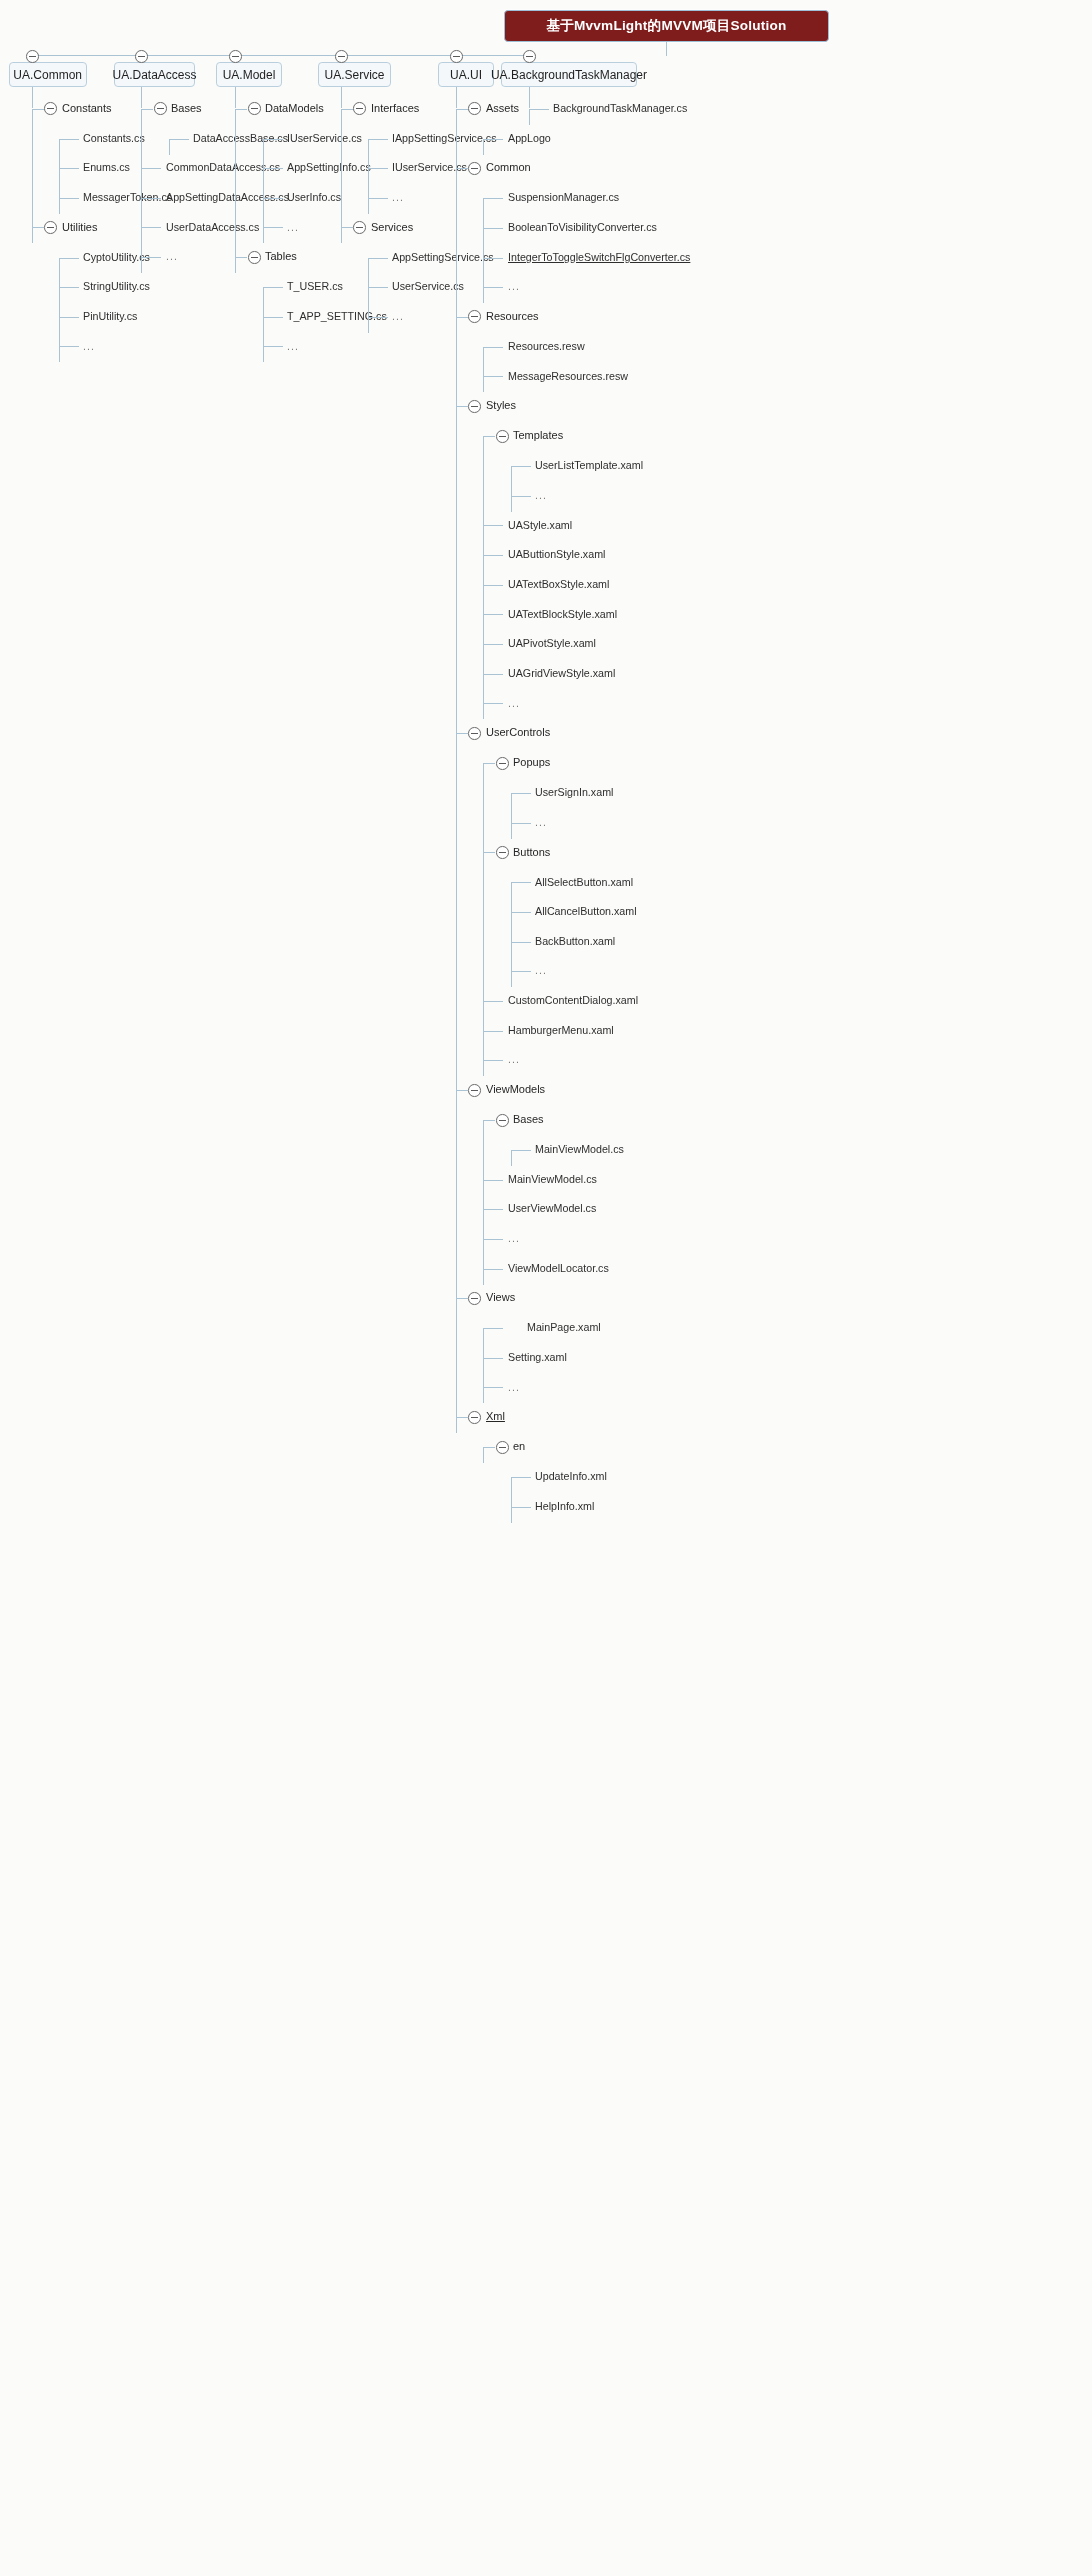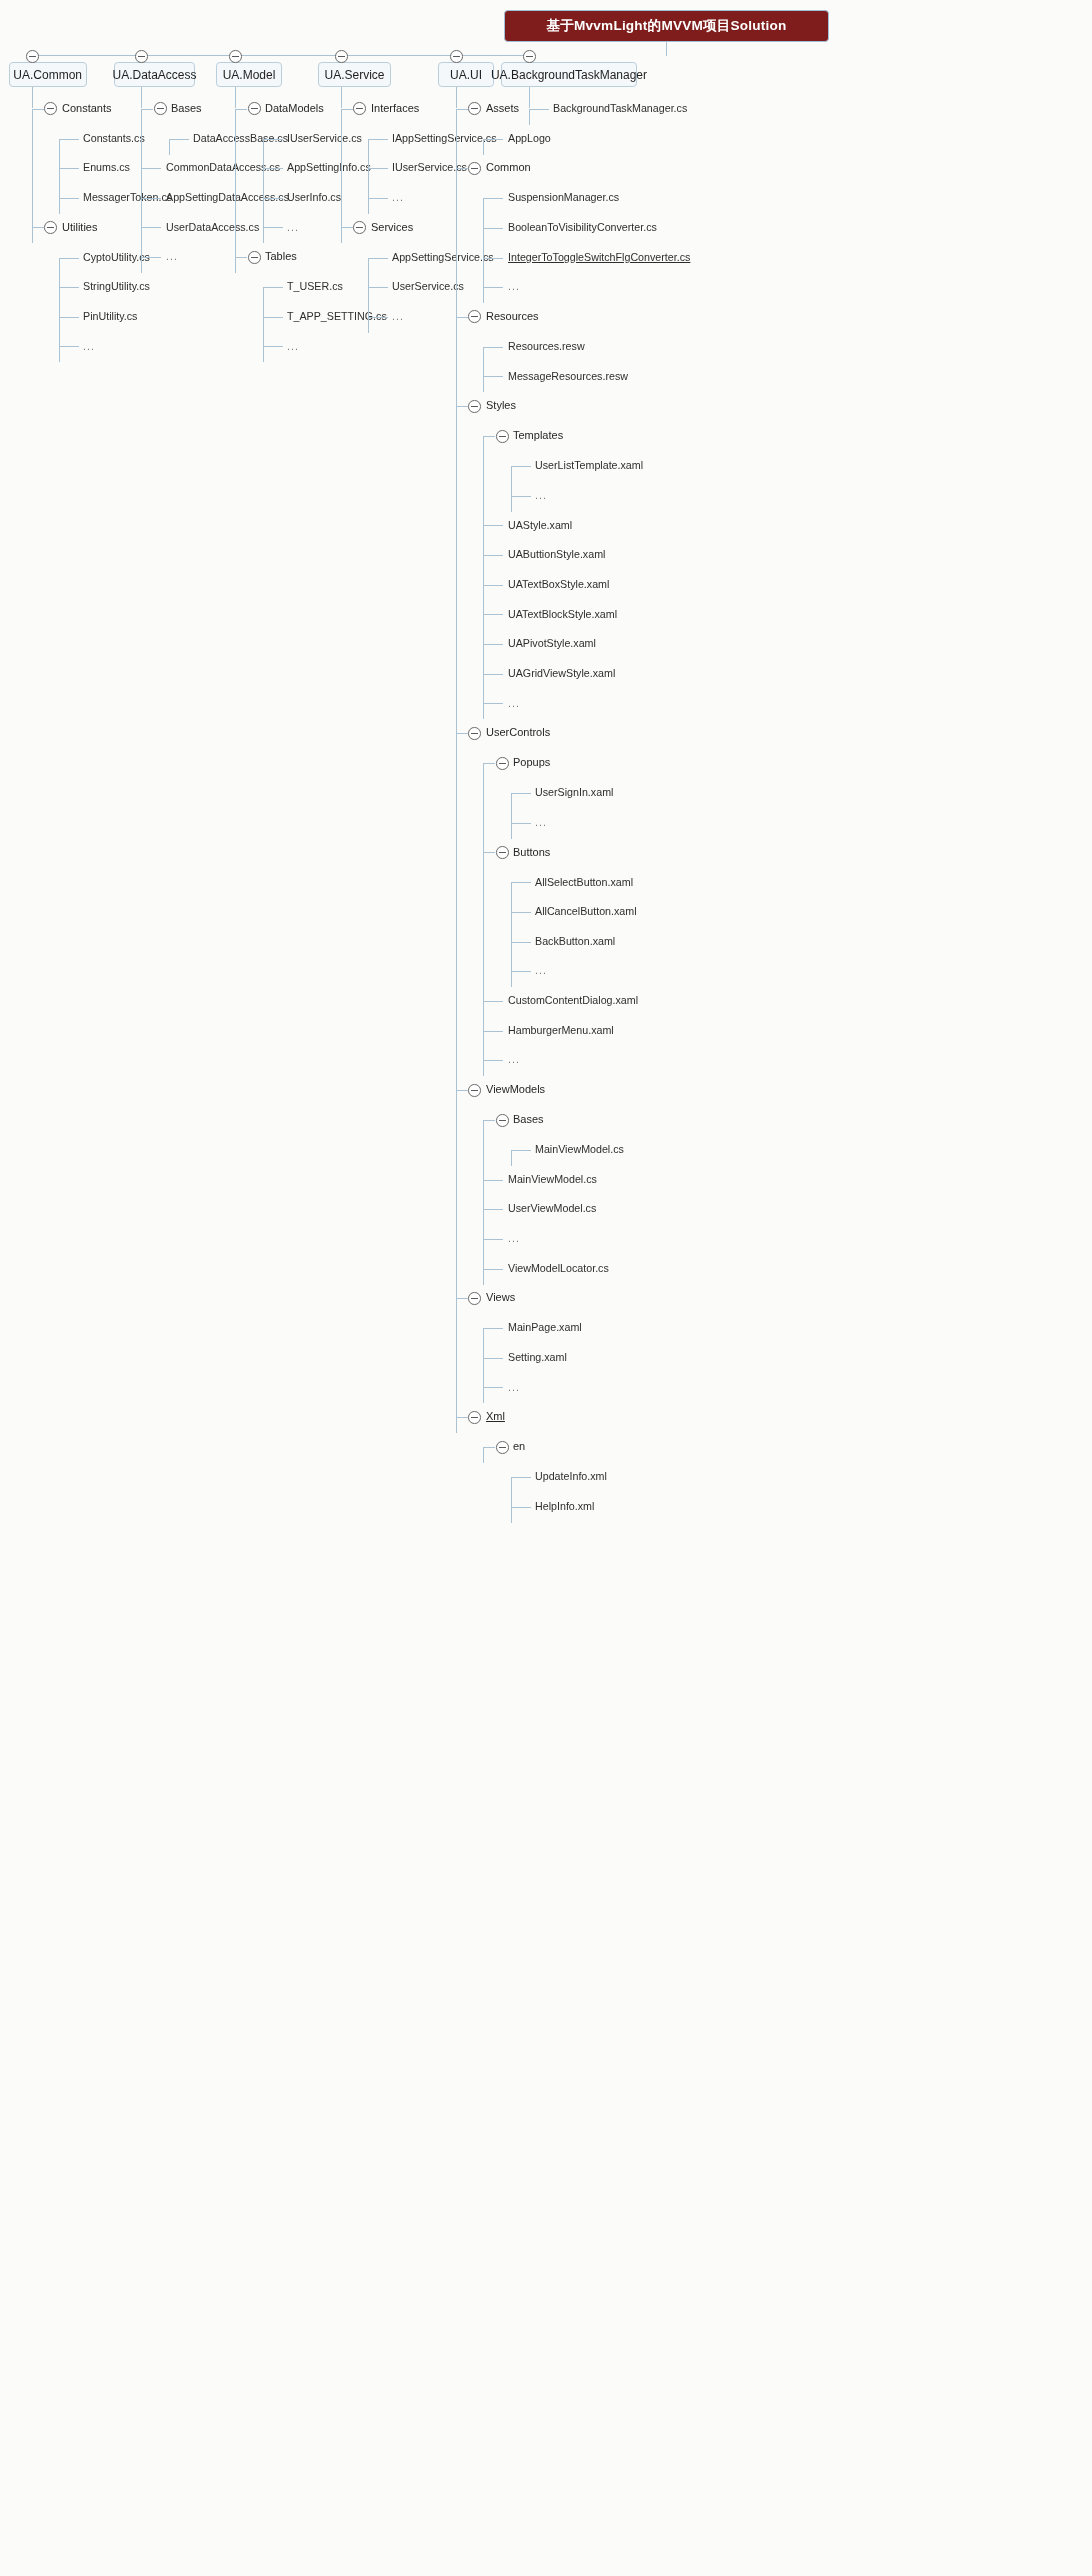--- a/index.html
+++ b/index.html
@@ -320,21 +320,21 @@
       <div class="ln-h" style="left: 483px; top: 1239px; width: 20.3px; background: rgb(169, 195, 212);"></div>
       <div class="node-label leaf ellip" style="left: 508px; top: 1233px;">...</div>
       <div class="ln-h" style="left: 483px; top: 1269px; width: 20.3px; background: rgb(169, 195, 212);"></div>
       <div class="node-label leaf" style="left: 508px; top: 1263px;">ViewModelLocator.cs</div>
       <div class="ln-v" style="left: 483px; top: 1120px; height: 149px; background: rgb(169, 195, 212);"></div>
       <div class="ln-v" style="left: 483px; top: 1269px; height: 15.5px; background: rgb(169, 195, 212);"></div>
       <div class="ln-h" style="left: 456px; top: 1298px; width: 11.6px; background: rgb(169, 195, 212);"></div>
       <div class="toggle" style="left: 468px; top: 1292px;"></div>
       <div class="node-label" style="left: 486px; top: 1292px;">Views</div>
       <div class="ln-h" style="left: 483px; top: 1328px; width: 20.3px; background: rgb(169, 195, 212);"></div>
-      <div class="node-label leaf" style="left: 508px; top: 1322px;">MainPage.xaml</div>
+      <div class="node-label leaf" style="left: 527px; top: 1322px;">MainPage.xaml</div>
       <div class="ln-h" style="left: 483px; top: 1358px; width: 20.3px; background: rgb(169, 195, 212);"></div>
       <div class="node-label leaf" style="left: 508px; top: 1352px;">Setting.xaml</div>
       <div class="ln-h" style="left: 483px; top: 1387px; width: 20.3px; background: rgb(169, 195, 212);"></div>
       <div class="node-label leaf ellip" style="left: 508px; top: 1382px;">...</div>
       <div class="ln-v" style="left: 483px; top: 1328px; height: 59px; background: rgb(169, 195, 212);"></div>
       <div class="ln-v" style="left: 483px; top: 1387px; height: 15.5px; background: rgb(169, 195, 212);"></div>
       <div class="ln-h" style="left: 456px; top: 1417px; width: 11.6px; background: rgb(169, 195, 212);"></div>
       <div class="toggle" style="left: 468px; top: 1411px;"></div>
       <div class="node-label" style="left: 486px; top: 1411px; text-decoration: underline;">Xml</div>
       <div class="ln-h" style="left: 483px; top: 1447px; width: 11.6px; background: rgb(169, 195, 212);"></div>

